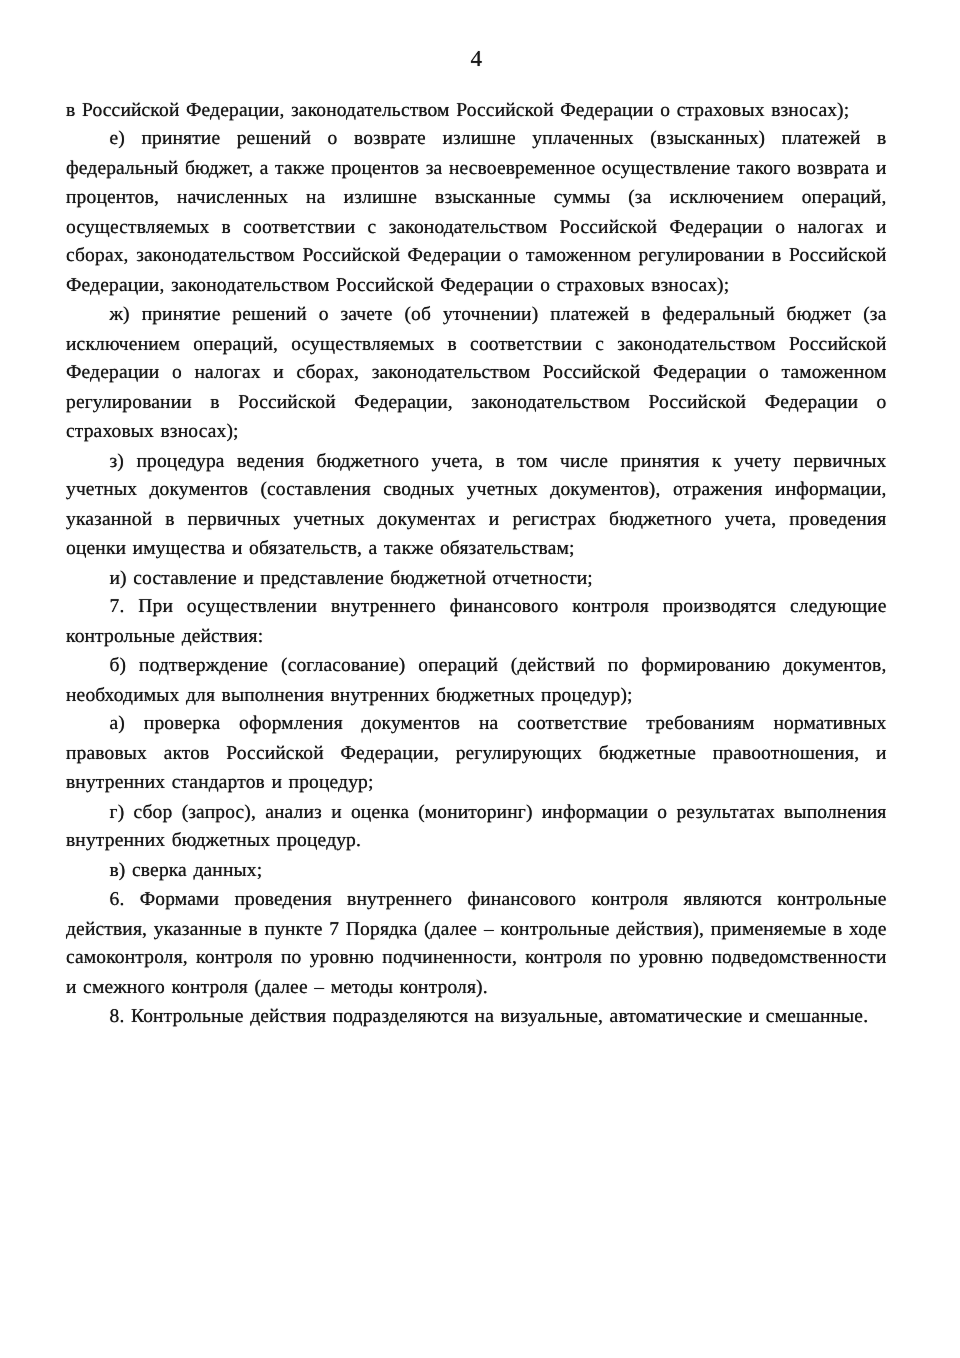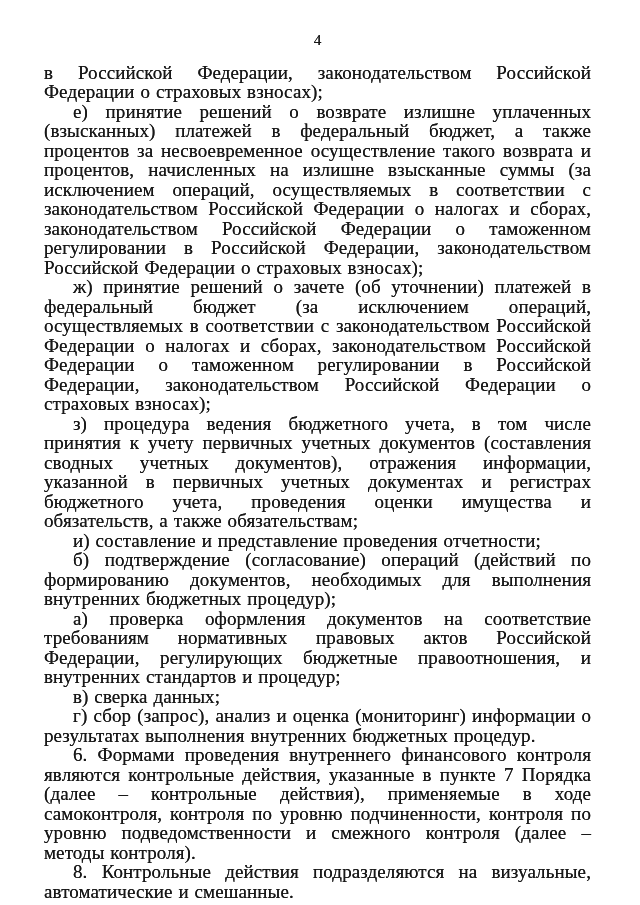--- a/index.html
+++ b/index.html
@@ -24,21 +24,21 @@
   .pagenum {
     text-align: center;
     font-size: 15.3px;
     line-height: 19.5px;
     margin: 0 0 13px 0;
     
     text-shadow: 0 0 0.5px #2a2a2a;
   }
   p.para {
     margin: 0;
-    font-size: 19px;
+    font-size: 13px;
     line-height: 19.5px;
     text-align: justify;
     letter-spacing: 0.1px;
     word-spacing: 1px;
     text-shadow: 0 0 0.5px #2a2a2a; 
   }
   p.indent {
     text-indent: 29px;
   }
 </style>
@@ -49,28 +49,29 @@
   <div class="pagenum">4</div>
 
   <p class="para">в Российской Федерации, законодательством Российской Федерации о страховых взносах);</p>
 
   <p class="para indent">е) принятие решений о возврате излишне уплаченных (взысканных) платежей в федеральный бюджет, а также процентов за несвоевременное осуществление такого возврата и процентов, начисленных на излишне взысканные суммы (за исключением операций, осуществляемых в соответствии с законодательством Российской Федерации о налогах и сборах, законодательством Российской Федерации о таможенном регулировании в Российской Федерации, законодательством Российской Федерации о страховых взносах);</p>
 
   <p class="para indent">ж) принятие решений о зачете (об уточнении) платежей в федеральный бюджет (за исключением операций, осуществляемых в соответствии с законодательством Российской Федерации о налогах и сборах, законодательством Российской Федерации о таможенном регулировании в Российской Федерации, законодательством Российской Федерации о страховых взносах);</p>
 
   <p class="para indent">з) процедура ведения бюджетного учета, в том числе принятия к учету первичных учетных документов (составления сводных учетных документов), отражения информации, указанной в первичных учетных документах и регистрах бюджетного учета, проведения оценки имущества и обязательств, а также обязательствам;</p>
 
-  <p class="para indent">и) составление и представление проведения отчетности;</p>
+  <p class="para indent">и) составление и представление бюджетной отчетности;</p>
 
 
+  <p class="para indent">7. При осуществлении внутреннего финансового контроля производятся следующие контрольные действия:</p>
 
   <p class="para indent">б) подтверждение (согласование) операций (действий по формированию документов, необходимых для выполнения внутренних бюджетных процедур);</p>
 
   <p class="para indent">а) проверка оформления документов на соответствие требованиям нормативных правовых актов Российской Федерации, регулирующих бюджетные правоотношения, и внутренних стандартов и процедур;</p>
 
+  <p class="para indent">г) сбор (запрос), анализ и оценка (мониторинг) информации о результатах выполнения внутренних бюджетных процедур.</p>
+
   <p class="para indent">в) сверка данных;</p>
-
-  <p class="para indent">г) сбор (запрос), анализ и оценка (мониторинг) информации о результатах выполнения внутренних бюджетных процедур.</p>
 
   <p class="para indent">6. Формами проведения внутреннего финансового контроля являются контрольные действия, указанные в пункте 7 Порядка (далее – контрольные действия), применяемые в ходе самоконтроля, контроля по уровню подчиненности, контроля по уровню подведомственности и смежного контроля (далее – методы контроля).</p>
 
   <p class="para indent">8. Контрольные действия подразделяются на визуальные, автоматические и смешанные.</p>
 </div>
 
 </body></html>

